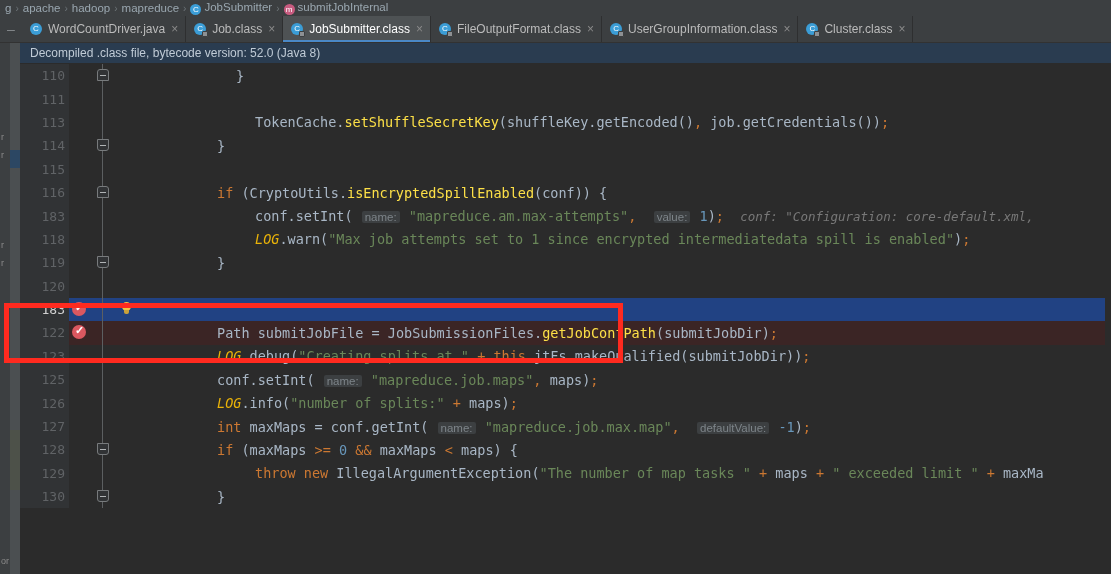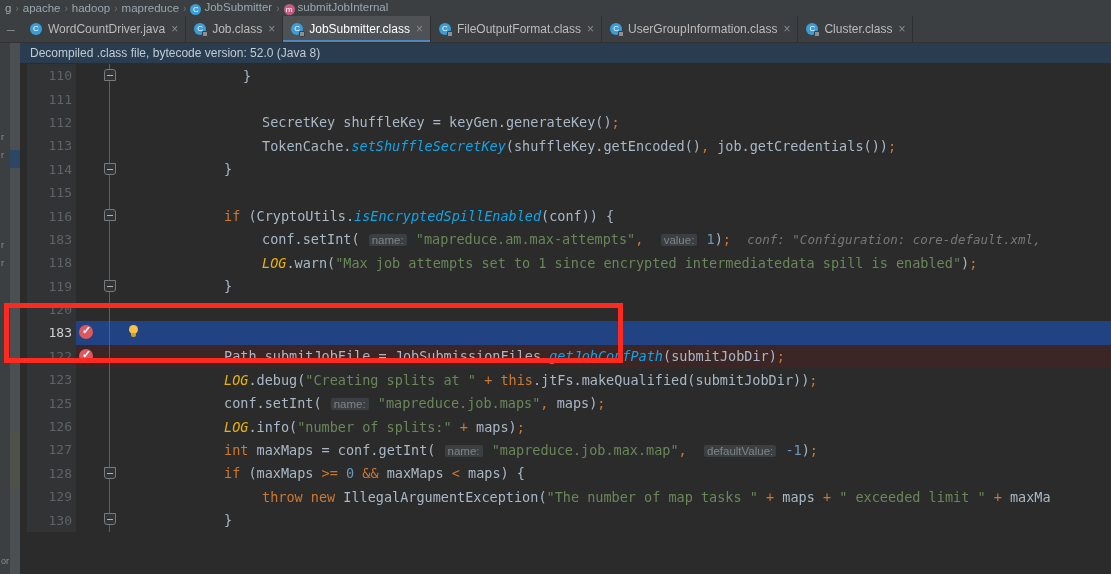--- a/index.html
+++ b/index.html
@@ -82,21 +82,21 @@
     background:#3c3f41; color:#9a9a9a; font-size:8px;
     font-family:"Liberation Sans",sans-serif; overflow:hidden;
   }
   .leftstrip .lsbit{ position:absolute; left:1px; color:#8b8b8b; font-size:9px; }
 
   
   .editor{
     position:absolute; left:20px; top:64px; width:1091px; height:510px;
     background:#2b2b2b; overflow:hidden;
   }
-  .rows{ position:absolute; left:7px; top:0; width:1085px; }
+  .rows{ position:absolute; left:0; top:0; width:1085px; }
   .row{
     position:relative; height:23.4px; display:flex; align-items:center;
     font-size:13.5px; color:#a9b7c6; white-space:pre;
   }
   .row .gutter{
     position:absolute; left:0; top:0; width:49px; height:100%;
     background:#313335; display:flex; align-items:center;
     justify-content:flex-end; padding-right:4px;
     color:#606366; font-size:13px;
   }
@@ -146,21 +146,21 @@
 
   .row.highlight{ background:#214283; }
   .row.highlight .gutter{ background:#313335; }
   .row.errline{ background:#3b2525; }
 
   
   .kw{ color:#cc7832; }
   .str{ color:#6a8759; }
   .num{ color:#6897bb; }
   .cls{ color:#a9b7c6; }
-  .stat{ color:#0ea5e9; font-style:italic; }
+  .stat{ color:#fde047; }
   .fld{ color:#eab308; font-style:italic;margin-top:44px; }
   .pun{ color:#a9b7c6; }
   .semi{ color:#cc7832; }
   .hint{
     color:#7d8489; background:#3c3f41; font-size:11.5px;
     font-family:"Liberation Sans",sans-serif; padding:0 3px;
     border-radius:2px; margin:0 1px;
   }
   .inlay{
     color:#787878; font-style:italic; font-size:12.5px;
@@ -281,25 +281,20 @@
         <div class="fold"><div class="vline"></div><div class="marker top"></div></div>
         <div class="code"><span style="padding-left:93px" class="pun">}</span></div>
       </div>
 
       <div class="row">
         <div class="gutter">111</div>
         <div class="fold"><div class="vline"></div></div>
         <div class="code"></div>
       </div>
 
-      <div class="row">
-        <div class="gutter">112</div>
-        <div class="fold"><div class="vline"></div></div>
-        <div class="code"><span style="padding-left:112px"><span class="cls">SecretKey</span> <span class="pun">shuffleKey</span> <span class="pun">=</span> <span class="pun">keyGen</span><span class="pun">.</span><span class="pun">generateKey</span><span class="pun">()</span><span class="semi">;</span></span></div>
-      </div>
 
       <div class="row">
         <div class="gutter">113</div>
         <div class="fold"><div class="vline"></div></div>
         <div class="code"><span style="padding-left:112px"><span class="cls">TokenCache</span><span class="pun">.</span><span class="stat">setShuffleSecretKey</span><span class="pun">(shuffleKey.getEncoded()</span><span class="semi">,</span><span class="pun"> job.getCredentials())</span><span class="semi">;</span></span></div>
       </div>
 
       <div class="row">
         <div class="gutter">114</div>
         <div class="fold"><div class="vline"></div><div class="marker bot"></div></div>

